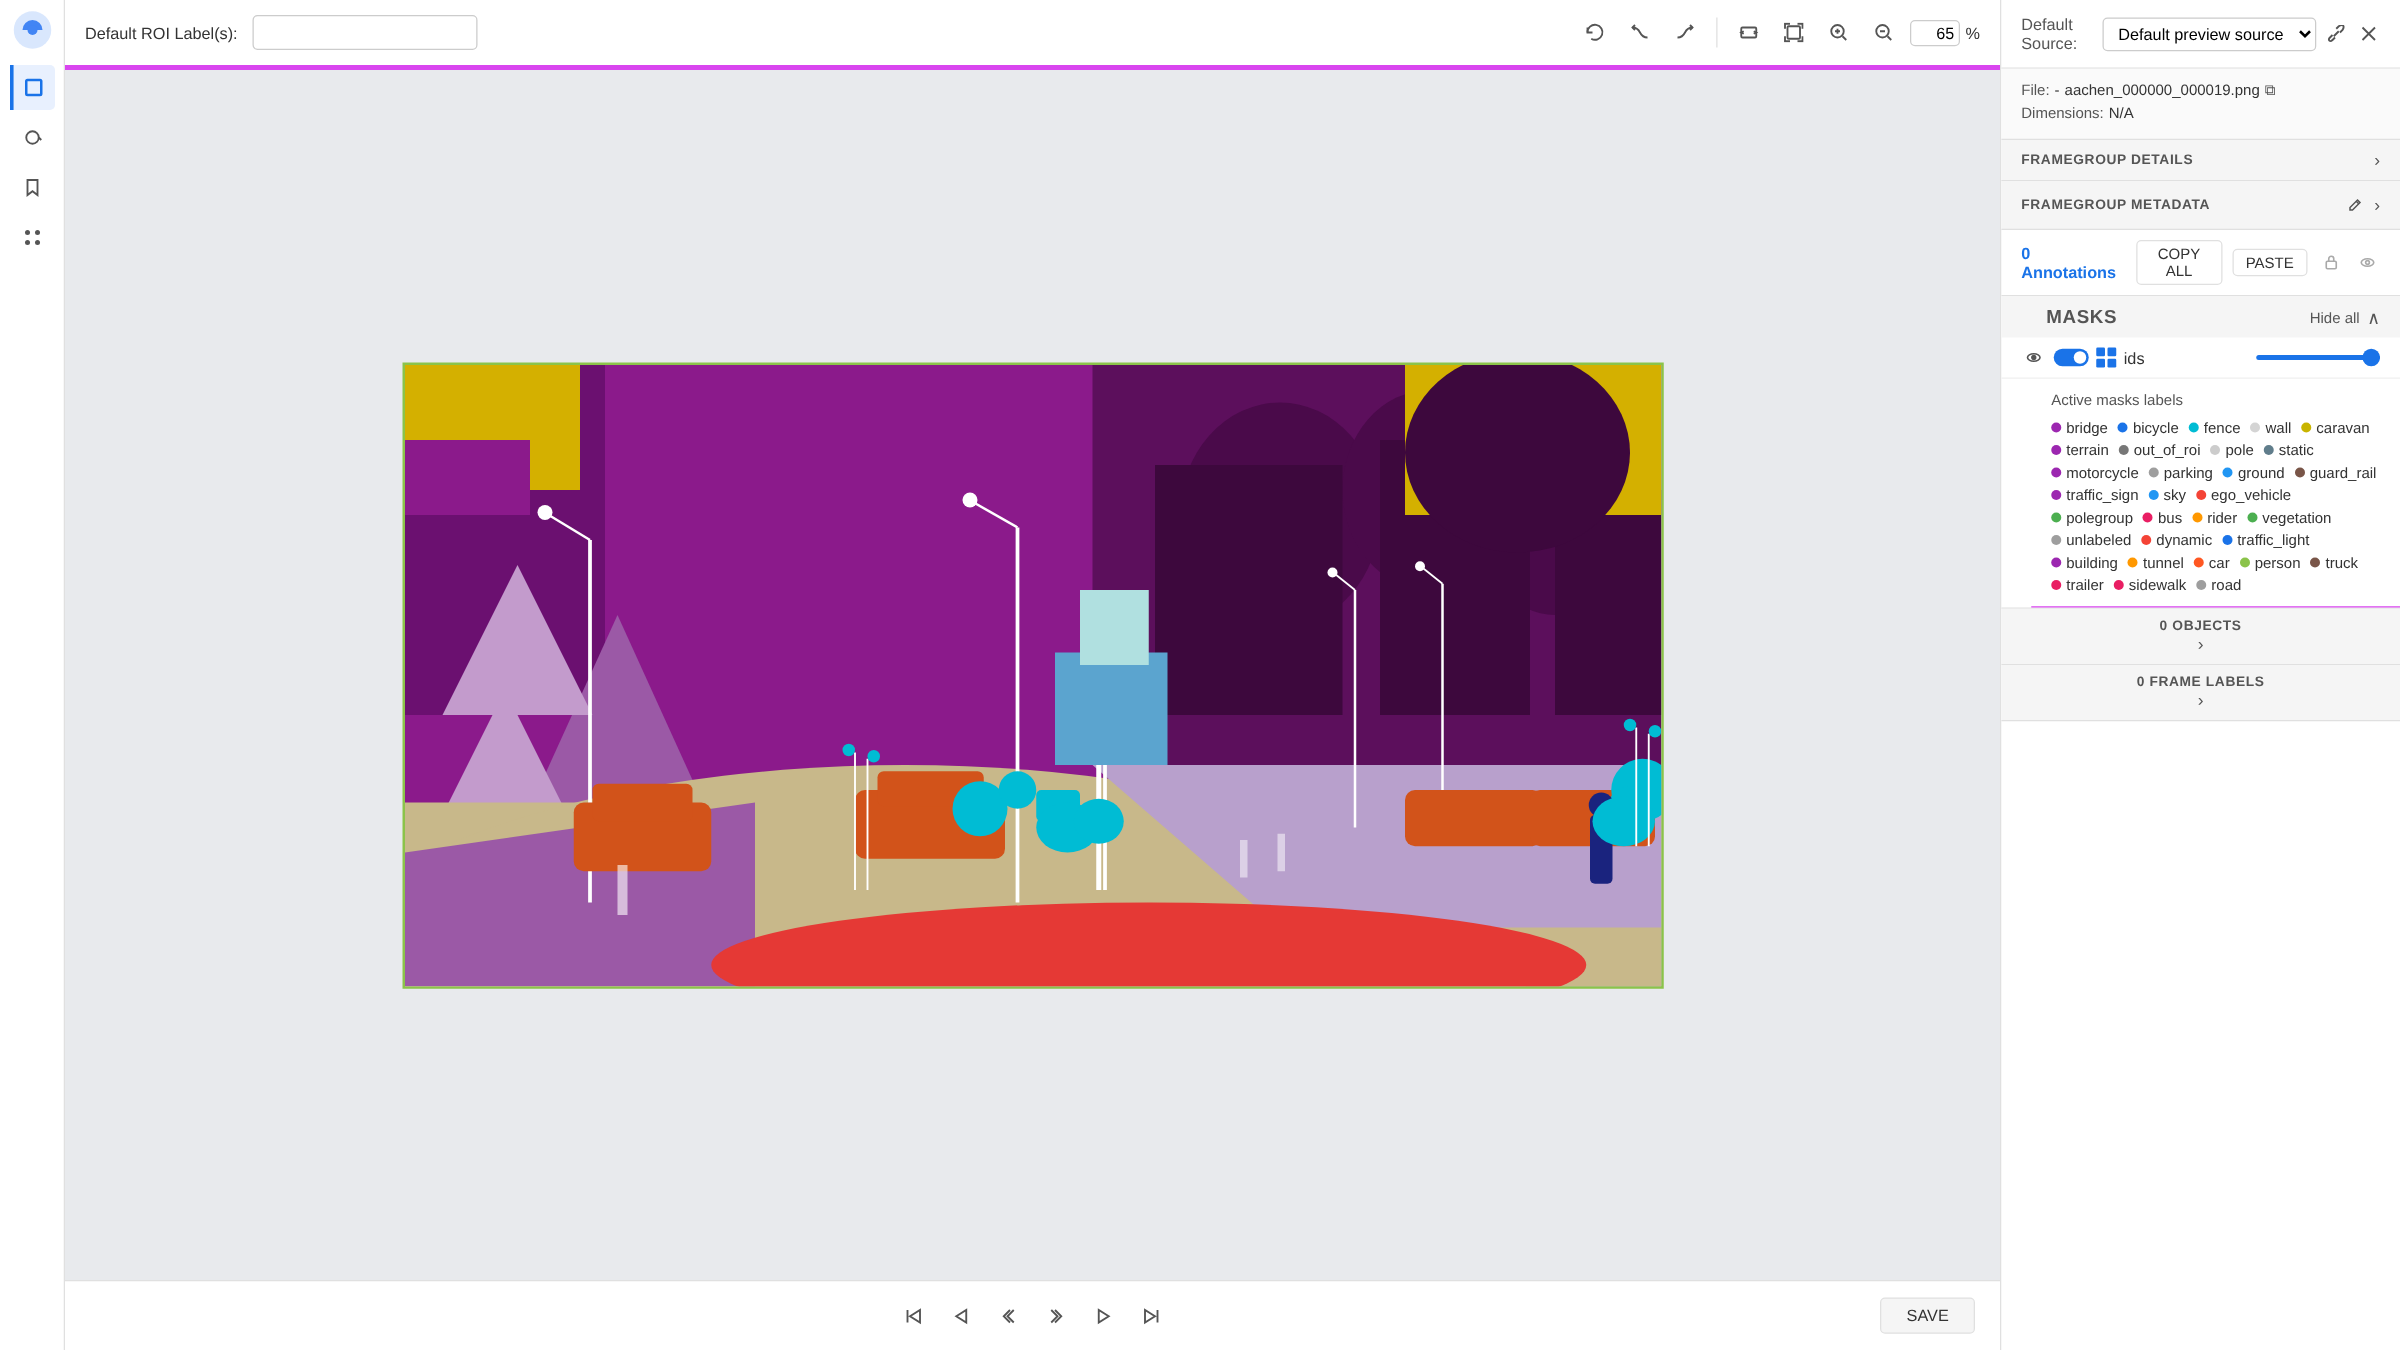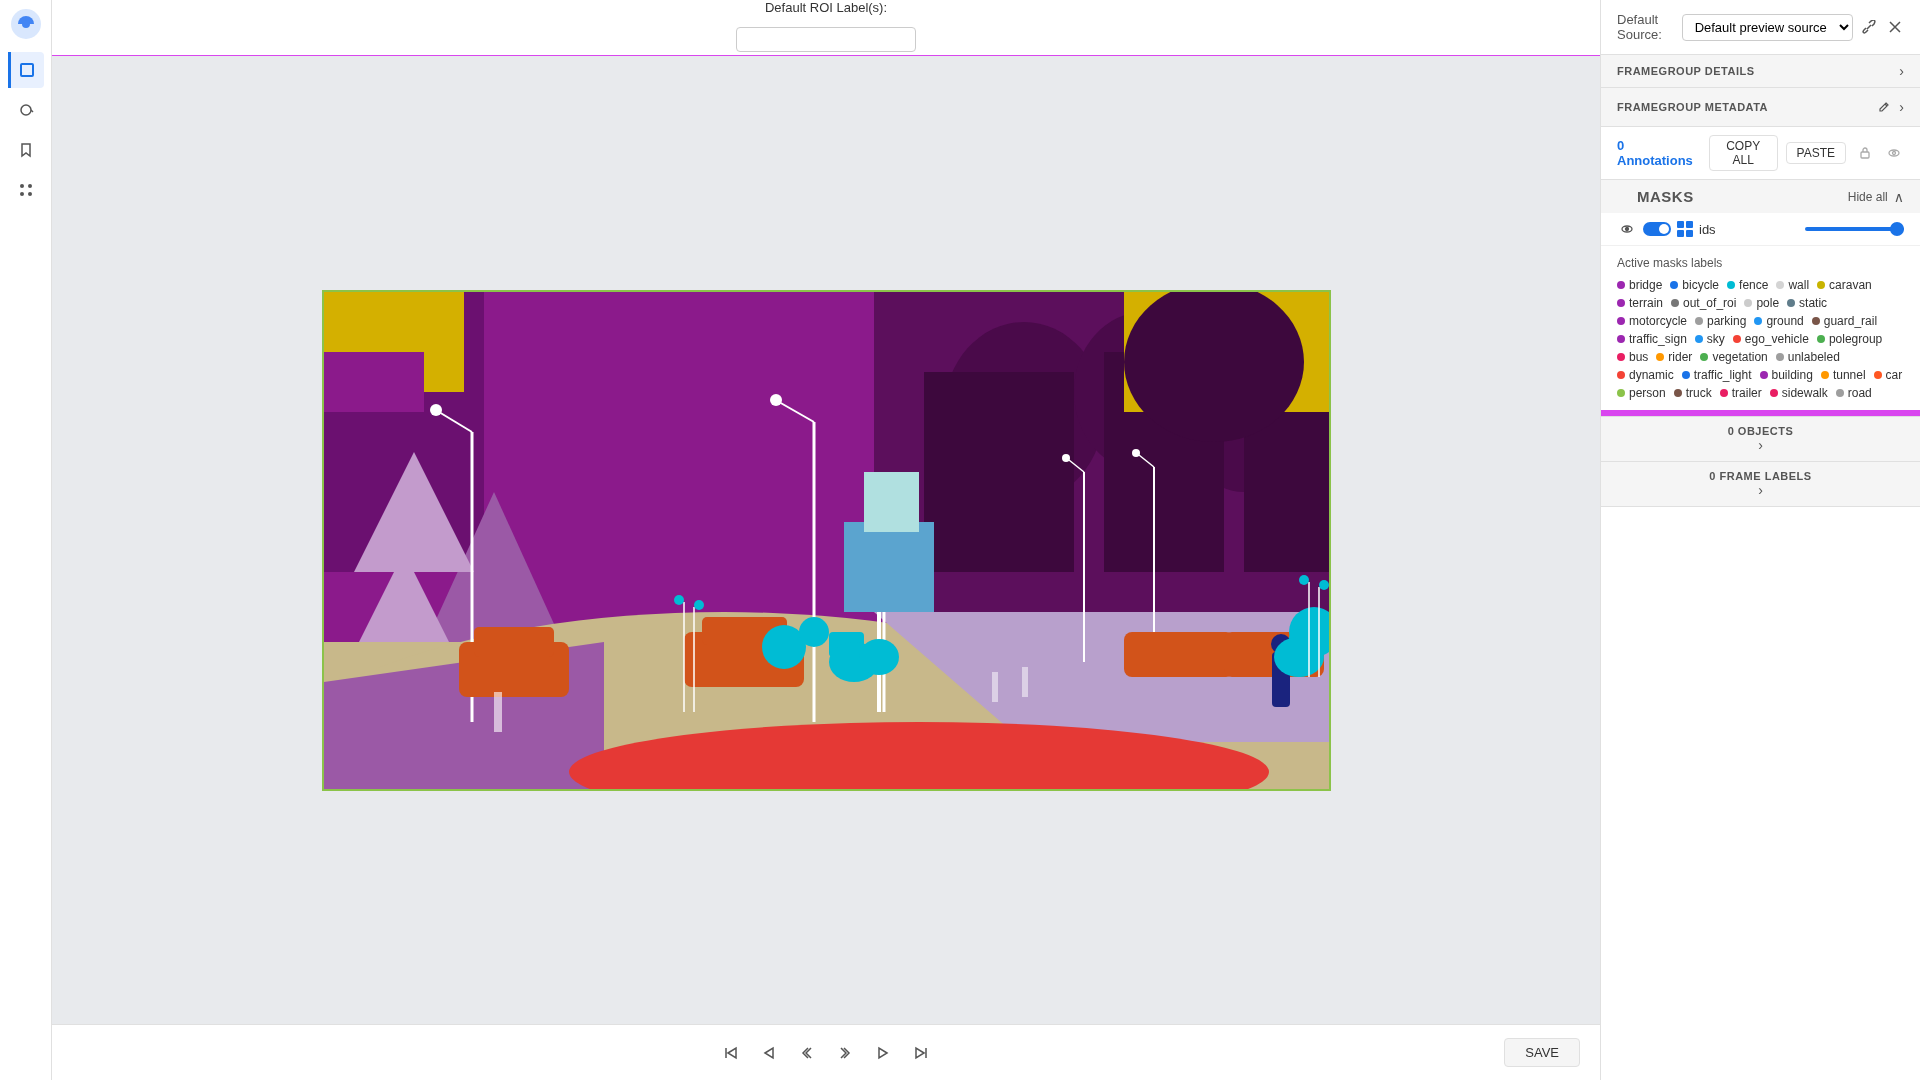--- a/index.html
+++ b/index.html
@@ -39,26 +39,25 @@
       flex: 1;
       display: flex;
       flex-direction: column;
       overflow: hidden;
     }
 
     
     .top-toolbar {
       height: 56px;
       background: #fff;
-      border-bottom: 1px solid #d946ef;
+      border-bottom: 4px solid #d946ef;
       display: flex;
       align-items: center;
       padding: 0 16px;
       gap: 12px;
-      flex-direction: column;
     }
     .roi-label { font-size: 13px; color: #333; white-space: nowrap; }
     .roi-input {
       border: 1px solid #ccc;
       border-radius: 4px;
       padding: 4px 8px;
       font-size: 13px;
       width: 180px;
       height: 28px;
     }
@@ -372,21 +371,22 @@
       width: 14px;
       height: 14px;
       background: #1a73e8;
       border-radius: 50%;
       cursor: pointer;
     }
 
     
     .labels-section {
       padding: 10px 16px;
-      border-bottom: 6px solid #d946ef;
+      border-bottom: 1px solid #d946ef;
+      margin-left: 24px;
     }
     .labels-title { font-size: 12px; color: #555; margin-bottom: 8px; }
     .labels-grid {
       display: flex;
       flex-wrap: wrap;
       gap: 4px 8px;
     }
     .label-item {
       display: flex;
       align-items: center;
@@ -673,20 +673,32 @@
         <path d="M5 9 L9 5M7 3 L9 1 Q11.5 -0.5 12.5 0.5 Q13.5 1.5 12 4 L10 6M4 8 L2 10 Q0.5 11.5 1.5 12.5 Q2.5 13.5 4 12 L6 10"></path>
       </svg>
     </button>
     <button class="header-icon-btn">
       <svg width="14" height="14" viewBox="0 0 14 14" fill="none" stroke="currentColor" stroke-width="1.5">
         <path d="M2 2 L12 12M12 2 L2 12"></path>
       </svg>
     </button>
   </div>
 
+  <div class="file-info">
+    <div class="file-info-row">
+      <span class="file-info-label">File:</span>
+      <span class="file-info-value">- </span>
+      <span class="file-info-value">aachen_000000_000019.png</span>
+      <button class="file-copy-btn">⧉</button>
+    </div>
+    <div class="file-info-row">
+      <span class="dim-label">Dimensions:</span>
+      <span class="dim-value">N/A</span>
+    </div>
+  </div>
 
   <div class="section-header">
     <span class="section-title">FRAMEGROUP DETAILS</span>
     <div class="section-actions">
       <span class="chevron">›</span>
     </div>
   </div>
 
   <div class="section-header">
     <span class="section-title">FRAMEGROUP METADATA</span>

